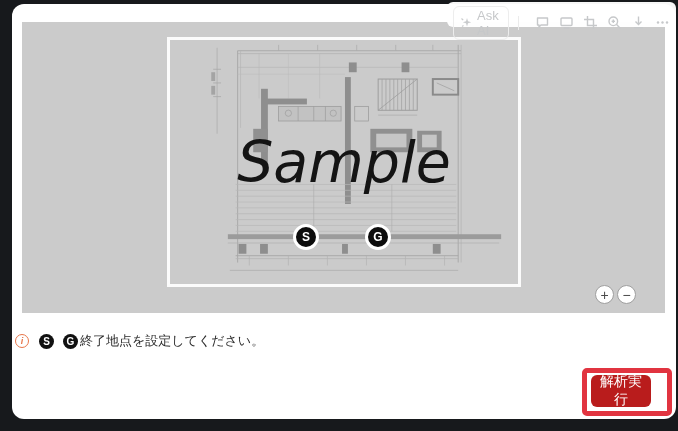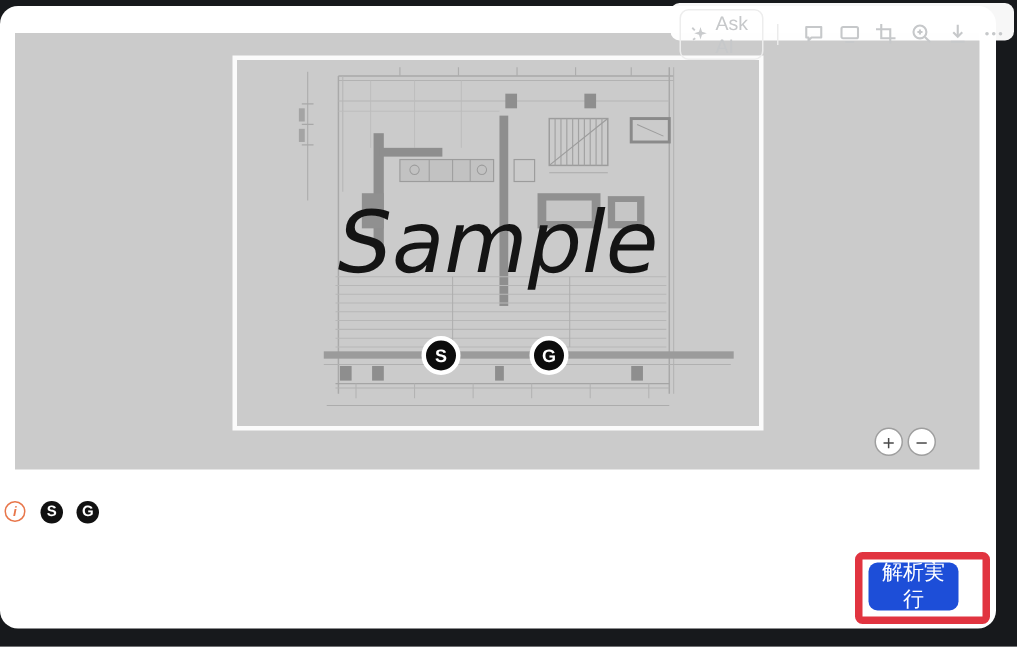--- a/index.html
+++ b/index.html
@@ -2,21 +2,21 @@
 <html><head>
 <meta charset="utf-8">
 <style>
   html,body{margin:0;padding:0;}
   body{
     width:678px;height:431px;position:relative;overflow:hidden;
     background:#17191c;
     font-family:"Liberation Sans","DejaVu Sans",sans-serif;
   }
   .modal{
-    position:absolute;left:0;top:4px;width:664px;height:415px;
+    position:absolute;left:12px;top:4px;width:664px;height:415px;
     background:#ffffff;border-radius:12px;
   }
   
   .viewer{
     position:absolute;left:10px;top:18px;width:643px;height:291px;
     background:#cbcbcb;overflow:hidden;
   }
   .frame{
     position:absolute;left:145px;top:15px;width:354px;height:250px;
     border:3px solid #fbfbfb;box-sizing:border-box;
@@ -82,21 +82,21 @@
     margin:0 2px 0 7px;flex:0 0 auto;
   }
   
   .btn{
     position:absolute;border:none;border-radius:6px;
     font-size:14px;color:#ffffff;cursor:pointer;
     display:flex;align-items:center;justify-content:center;
     font-family:inherit;
   }
   .btn-close{left:507px;top:373px;width:58px;height:31px;background:#6b7480;}
-  .btn-run{left:579px;top:371px;width:60px;height:32px;background:#1d4ed8;z-index:5;}
+  .btn-run{left:579px;top:371px;width:60px;height:32px;background:#b91c1c;z-index:5;}
   .annotation{
     position:absolute;left:570px;top:364px;width:90px;height:48px;
     border:5px solid #e13440;border-radius:5px;box-sizing:border-box;
     pointer-events:none;z-index:10;
   }
 </style>
 </head>
 <body>
 
 <div class="modal">
@@ -212,20 +212,21 @@
     <div class="marker g">G</div>
 
     <button class="zoom-btn zoom-in">+</button>
     <button class="zoom-btn zoom-out">−</button>
   </div>
 
   <div class="instruction">
     <span class="info-icon">i</span>
     <span class="inline-badge">S</span>
     <span class="inline-badge">G</span>
+    <span>終了地点を設定してください。</span>
   </div>
 
   <button class="btn btn-run">解析実行</button>
   <div class="annotation"></div>
 </div>
 
 <div class="toolbar">
   <div class="askai">
     <span class="tb-icon" style="margin-left:0">
       <svg width="14" height="14" viewBox="0 0 14 14">

